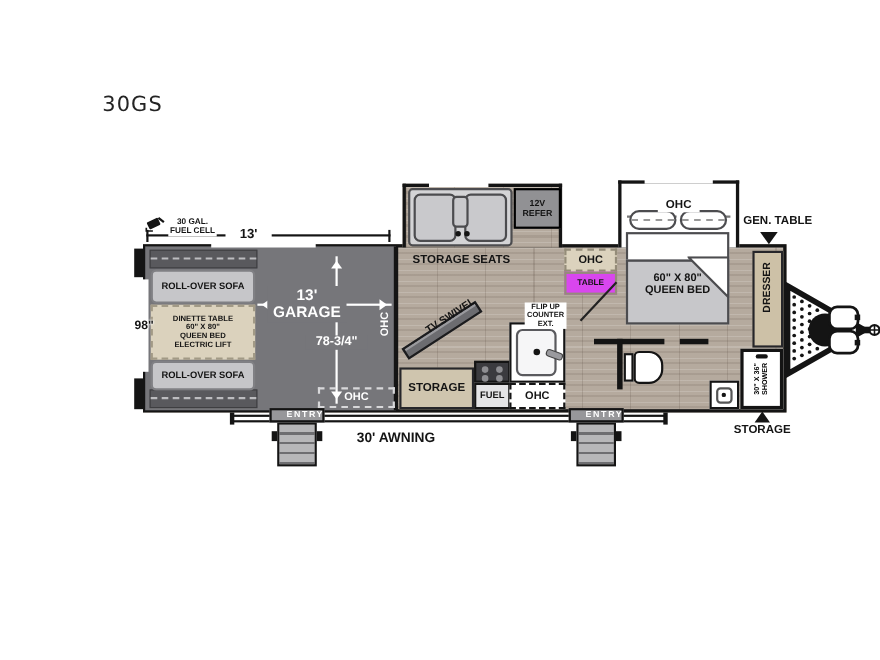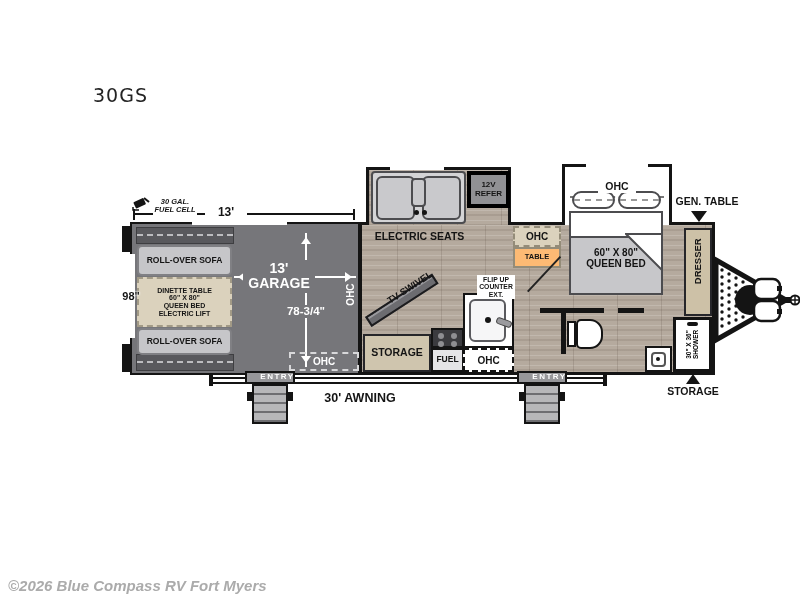--- a/index.html
+++ b/index.html
@@ -14,21 +14,21 @@
   
   #title{left:93px;top:84px;font-size:19px;font-family:"DejaVu Sans",sans-serif;color:#242424;letter-spacing:1px;}
   #watermark{left:8px;top:577px;font-size:15px;font-style:italic;font-weight:bold;color:#ababab;white-space:nowrap;}
 
   
   #dimline{left:133px;top:213px;width:222px;border-top:2px solid #141414;}
   #dimline::before,#dimline::after{content:"";position:absolute;top:-6px;width:2px;height:11px;background:#141414;}
   #dimline::before{left:0;}
   #dimline::after{right:0;}
   #dim13{left:205px;top:206px;width:42px;font-size:12px;background:#fff;}
-  #fuellbl{left:153px;top:198px;width:44px;font-size:7.5px;background:#fff;font-style:italic;}
+  #fuellbl{left:153px;top:198px;width:44px;font-size:7.5px;background:#fff;}
 
   
   #rampdoor{left:8px;top:228px;width:116px;height:144px;background:#4a4a4d;border:4px solid #343436;
             box-shadow:inset 0 0 0 2px #77777a;}
   #ramplbl{position:static;font-size:14px;letter-spacing:1px;}
   #nubT{left:122px;top:226px;width:10px;height:26px;background:#141414;}
   #nubB{left:122px;top:344px;width:10px;height:28px;background:#141414;}
   #dim98{left:116px;top:290px;width:30px;font-size:11px;z-index:8;
          text-shadow:0 0 2px #fff,0 0 2px #fff,0 0 3px #fff;}
 
@@ -88,21 +88,21 @@
 
   
   #theaterslide{left:366px;top:167px;width:145px;height:58px;border:3px solid #141414;border-bottom:none;z-index:3;}
   #theaterseats{left:371px;top:171px;width:95px;height:53px;background:#d4d4d6;border:2px solid #4c4c4f;border-radius:4px;z-index:4;}
   .seat{position:absolute;background:#c9c9cc;border:2px solid #4c4c4f;border-radius:6px;box-sizing:border-box;}
   #seatL{left:3px;top:3px;width:39px;height:44px;}
   #seatR{right:3px;top:3px;width:39px;height:44px;}
   #console{left:38px;top:5px;width:15px;height:29px;border-radius:4px;}
   .cup{position:absolute;width:5px;height:5px;background:#141414;border-radius:50%;}
   #cup1{left:41px;top:37px;}#cup2{left:49px;top:37px;}
-  #refer{left:467px;top:171px;width:43px;height:37px;background:#919194;border:4px solid #000000;z-index:4;}
+  #refer{left:467px;top:171px;width:43px;height:37px;background:#919194;border:2px solid #000000;z-index:4;}
   #refer .lbl{position:static;font-size:8px;}
   #theater-lbl{left:372px;top:231px;width:95px;font-size:10.5px;z-index:4;}
 
   
   #tv{left:365px;top:317px;width:80px;height:12px;background:#6c6c70;border:2px solid #1c1c1e;
       transform:rotate(-33deg);transform-origin:0 0;box-shadow:inset 0 2px 0 #9a9a9e;z-index:3;}
   #tv-lbl{left:377px;top:303px;width:72px;font-size:9.5px;transform:rotate(-33deg);transform-origin:0 0;z-index:4;}
   #kstorage{left:363px;top:334px;width:68px;height:38px;background:#cfc5ae;border:2px solid #26262a;z-index:3;}
   #kstorage .lbl{position:static;font-size:10.5px;}
   #stove{left:431px;top:328px;width:33px;height:20px;background:#3b3b3f;border:2px solid #141414;z-index:3;}
@@ -112,21 +112,21 @@
   #micro .lbl{position:static;font-size:8.5px;}
   #counter{left:463px;top:293px;width:51px;height:55px;background:#fff;border:2px solid #141414;z-index:3;}
   #sink{left:4px;top:4px;width:37px;height:43px;background:#f6f6f7;border:2px solid #5a5a5e;border-radius:6px;position:absolute;box-sizing:border-box;}
   #drain{left:20px;top:22px;width:6px;height:6px;background:#141414;border-radius:50%;position:absolute;}
   #faucet{left:31px;top:24px;width:14px;height:5px;background:#9a9a9e;border:1px solid #444;border-radius:3px;transform:rotate(20deg);position:absolute;}
   #flip-lbl{left:477px;top:275px;width:38px;font-size:6.8px;background:#fff;padding:1px 0;z-index:4;}
   #kohc{left:463px;top:348px;width:51px;height:24px;background:#fff;border:2px dashed #141414;z-index:3;}
   #kohc .lbl{position:static;font-size:10px;}
   #dohc{left:513px;top:226px;width:48px;height:21px;background:#dbd2bd;border:2px dashed #948c79;z-index:3;}
   #dohc .lbl{position:static;font-size:10px;}
-  #dtable{left:513px;top:247px;width:48px;height:21px;background:#fdba74;border:2px solid #948c79;z-index:3;}
+  #dtable{left:513px;top:247px;width:48px;height:21px;background:#d946ef;border:2px solid #948c79;z-index:3;}
   #dtable .lbl{position:static;font-size:7.5px;}
   #doorswing{left:527px;top:291px;width:48px;border-top:2.5px solid #222;transform:rotate(-47deg);transform-origin:0 0;z-index:3;}
 
   
   #bedslide{left:562px;top:164px;width:110px;height:61px;border:3px solid #141414;border-bottom:none;background:#fff;z-index:3;}
   #bs-dash{left:570px;top:196px;width:94px;border-top:2px dashed #777;z-index:4;}
   .pillow{background:#fff;border:2px solid #4c4c4f;border-radius:9px;z-index:5;}
   .pillow::after{content:"";display:block;border-top:2px dashed #999;margin-top:6px;}
   #pillowL{left:572px;top:191px;width:43px;height:18px;}
   #pillowR{left:618px;top:191px;width:43px;height:18px;}
@@ -232,21 +232,21 @@
     <div class="seat" id="seatL"></div>
     <div class="seat" id="seatR"></div>
     <div class="seat" id="console"></div>
     <div class="cup" id="cup1"></div>
     <div class="cup" id="cup2"></div>
   </div>
   <div class="abs flex" id="refer">
     <div class="lbl">12V
 REFER</div>
   </div>
-  <div class="lbl" id="theater-lbl">ELECTRIC SEATS</div>
+  <div class="lbl" id="theater-lbl">STORAGE SEATS</div>
 
   <div class="abs" id="tv"></div>
   <div class="lbl" id="tv-lbl">TV SWIVEL</div>
   <div class="abs flex" id="kstorage">
     <div class="lbl">STORAGE</div>
   </div>
   <div class="abs" id="stove">
       <div class="burners"></div>
     </div>
   <div class="abs flex" id="micro">
@@ -345,14 +345,13 @@
       <rect x="42" y="27" width="26" height="20" rx="7" fill="#ffffff" stroke="#141414" stroke-width="2.5"></rect>
       <rect x="42" y="49" width="26" height="20" rx="7" fill="#ffffff" stroke="#141414" stroke-width="2.5"></rect>
       <rect x="65" y="34" width="5" height="5" fill="#141414"></rect>
       <rect x="65" y="57" width="5" height="5" fill="#141414"></rect>
     </g>
     <rect x="66" y="45" width="14" height="6" fill="#141414"></rect>
     <circle cx="83" cy="48" r="4.5" fill="#ffffff" stroke="#141414" stroke-width="2"></circle>
     <path d="M78.5,48 L87.5,48 M83,43.5 L83,52.5" stroke="#141414" stroke-width="1.4"></path>
   </svg>
 
-  <div class="abs" id="watermark">©2026 Blue Compass RV Fort Myers</div>
 </div>
 
 </body></html>

